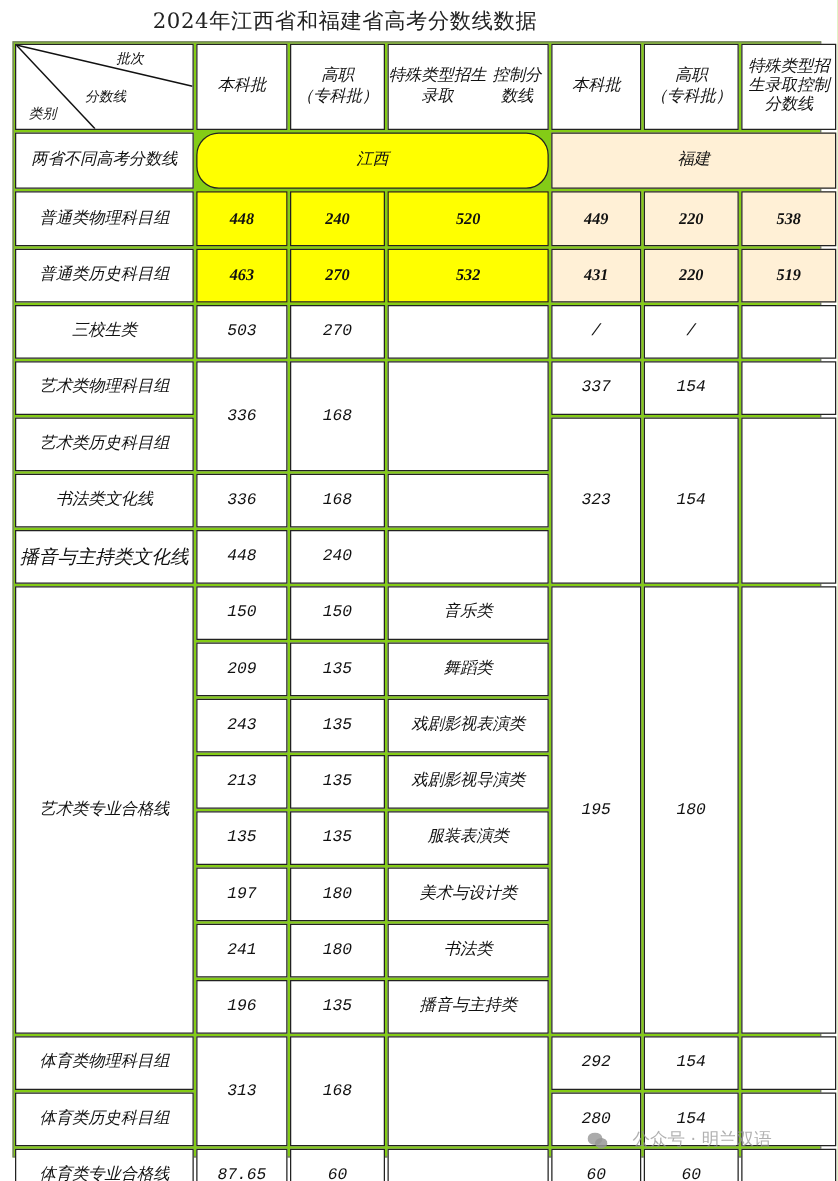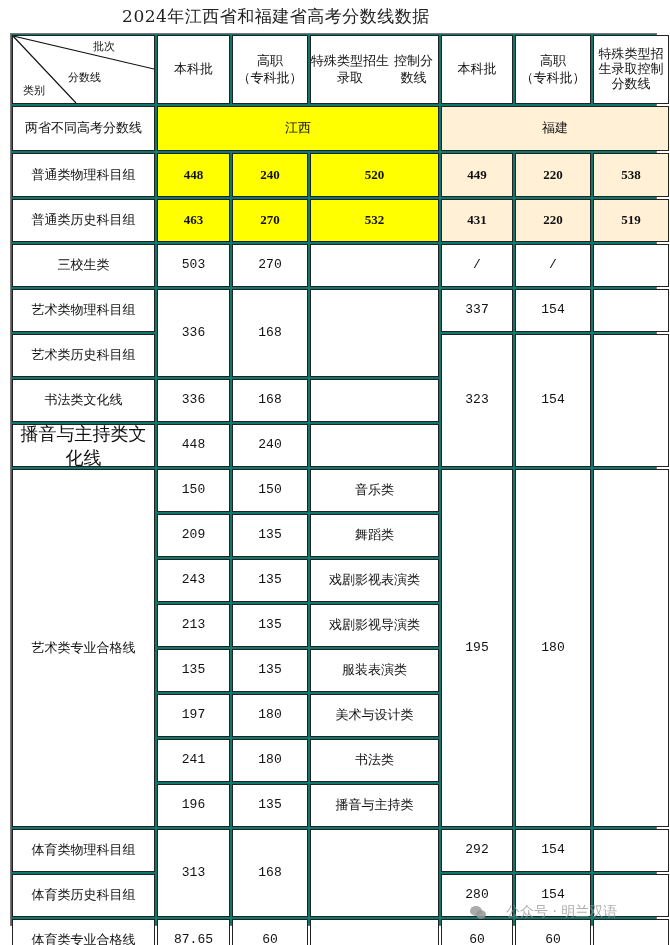--- a/index.html
+++ b/index.html
@@ -1,24 +1,24 @@
 <!DOCTYPE html>
 <html><head>
 <meta charset="utf-8">
 <style>
   html, body { margin: 0; padding: 0; background: #ffffff; }
   body { width: 670px; height: 945px; position: relative; overflow: hidden; font-family: "DejaVu Sans", sans-serif; color: #111; }
   .title { position: absolute; left: 0; top: 5px; width: 552px; text-align: center; font-family: "DejaVu Serif", serif; font-size: 17px; color: #222; letter-spacing: 0.5px; }
   .tbl {
     position: absolute; left: 10px; top: 33px; width: 647px; height: 893px;
-    border: 1px solid #777; box-sizing: border-box; background: #0f766e;
+    border: 1px solid #777; box-sizing: border-box; background: #84cc16;
     display: grid;
     grid-template-columns: 143px 73px 76px 129px 72px 76px 76px;
     grid-template-rows: 69px 45px 44px 43px 43px 43px 43px 43px 43px 43px 43px 43px 43px 43px 43px 43px 43px 43px 43px 43px 42px;
-    gap: 2px; padding: 1px;
+    gap: 2px; padding: 1px; font-style: italic;
   }
   .c { border: 1px solid #222; box-sizing: border-box; display: flex; align-items: center; justify-content: center; text-align: center; font-size: 13px; line-height: 1.3; background: #fff; }
   .y { background: #ffff00; }
   .b { background: #fff0d6; }
   .num { font-family: "Liberation Mono", monospace; font-size: 13px; }
   .bold { font-weight: bold; font-family: "Liberation Serif", serif; font-size: 13px; }
   .diag { position: relative; }
   .diag svg { position: absolute; left: 0; top: 0; }
   .diag .l1 { position: absolute; left: 80px; top: 4px; font-size: 11px; }
   .diag .l2 { position: absolute; left: 55px; top: 35px; font-size: 11px; }
@@ -60,21 +60,21 @@
     <span>高职</span>
     <span>（专科批）</span>
   </div>
   <div class="c" style="grid-column:7;grid-row:1;flex-direction:column;line-height:1.15;">
     <span>特殊类型招</span>
     <span>生录取控制</span>
     <span>分数线</span>
   </div>
 
   <div class="c" style="grid-column:1;grid-row:2;">两省不同高考分数线</div>
-  <div class="c y" style="grid-column:2 / 5;grid-row:2;">江西</div>
+  <div class="c y" style="grid-column:2 / 5;grid-row:2;border-radius:18px;">江西</div>
   <div class="c b" style="grid-column:5 / 8;grid-row:2;">福建</div>
 
   <div class="c" style="grid-column:1;grid-row:3;">普通类物理科目组</div>
   <div class="c y bold" style="grid-column:2;grid-row:3;">448</div>
   <div class="c y bold" style="grid-column:3;grid-row:3;">240</div>
   <div class="c y bold" style="grid-column:4;grid-row:3;">520</div>
   <div class="c b bold" style="grid-column:5;grid-row:3;">449</div>
   <div class="c b bold" style="grid-column:6;grid-row:3;">220</div>
   <div class="c b bold" style="grid-column:7;grid-row:3;">538</div>
 
@@ -105,21 +105,21 @@
 
   <div class="c num" style="grid-column:5;grid-row:7 / 10;">323</div>
   <div class="c num" style="grid-column:6;grid-row:7 / 10;">154</div>
   <div class="c" style="grid-column:7;grid-row:7 / 10;"></div>
 
   <div class="c" style="grid-column:1;grid-row:8;">书法类文化线</div>
   <div class="c num" style="grid-column:2;grid-row:8;">336</div>
   <div class="c num" style="grid-column:3;grid-row:8;">168</div>
   <div class="c" style="grid-column:4;grid-row:8;"></div>
 
-  <div class="c" style="grid-column:1;grid-row:9;font-size:18px;">播音与主持类文化线</div>
+  <div class="c" style="grid-column:1;grid-row:9;font-size:15px;">播音与主持类文化线</div>
   <div class="c num" style="grid-column:2;grid-row:9;">448</div>
   <div class="c num" style="grid-column:3;grid-row:9;">240</div>
   <div class="c" style="grid-column:4;grid-row:9;"></div>
 
   <div class="c" style="grid-column:1;grid-row:10 / 18;">艺术类专业合格线</div>
 
   <div class="c num" style="grid-column:2;grid-row:10;">150</div>
   <div class="c num" style="grid-column:3;grid-row:10;">150</div>
   <div class="c" style="grid-column:4;grid-row:10;">音乐类</div>
 

